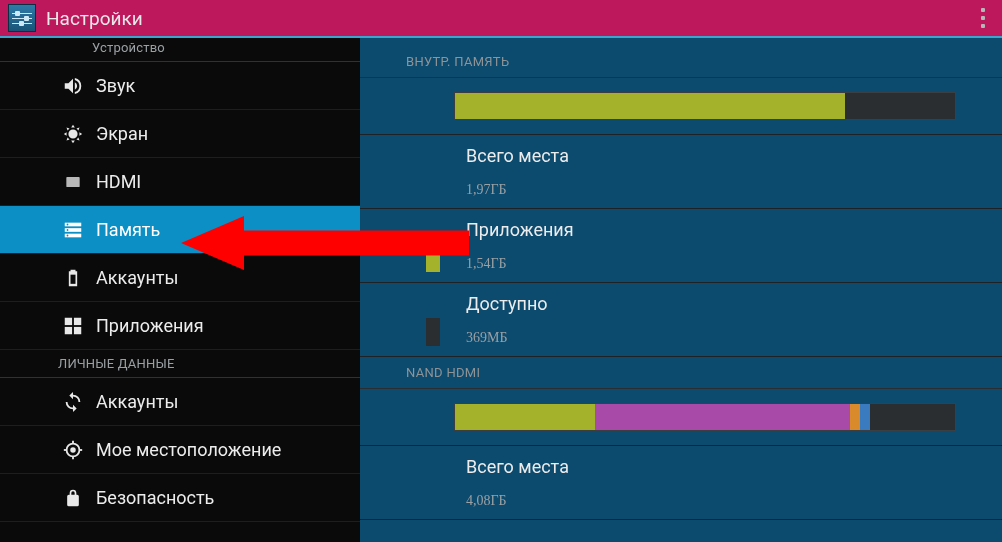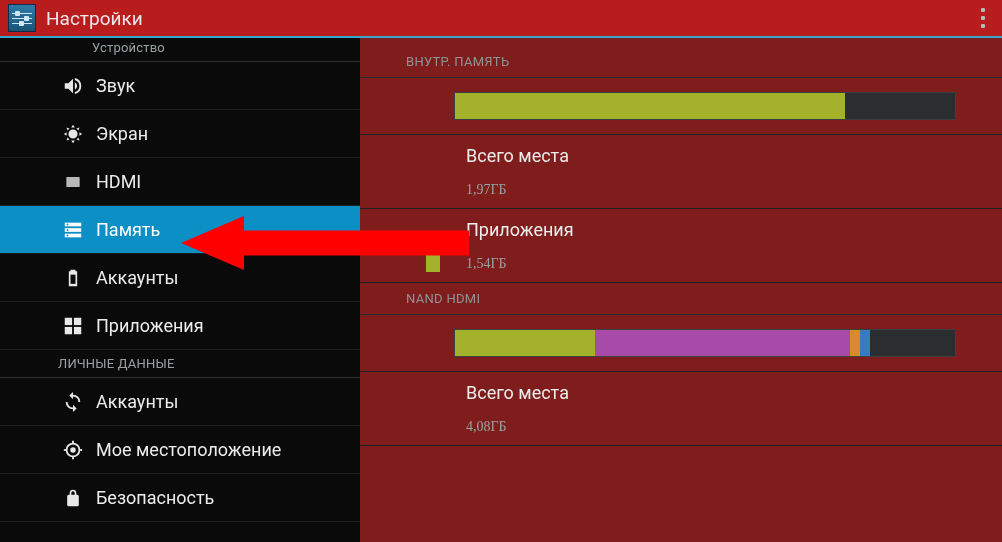--- a/index.html
+++ b/index.html
@@ -1,34 +1,34 @@
 <!DOCTYPE html>
 <html><head>
 <meta charset="utf-8">
 <style>
   * { box-sizing: border-box; margin: 0; padding: 0; }
   html, body { width: 1002px; height: 542px; background: #000; font-family: Roboto, Arial, sans-serif; color: #fff; overflow: hidden; }
   .frame { width: 1002px; height: 542px; background: #0a0a0a; position: relative; }
-  .topbar { height: 38px; background: #b91c1c; display: flex; align-items: center; padding: 0 8px; border-bottom: 2px solid #3aa6d0; }
+  .topbar { height: 38px; background: #be185d; display: flex; align-items: center; padding: 0 8px; border-bottom: 2px solid #3aa6d0; }
   .app-icon { width: 28px; height: 28px; background: linear-gradient(#2f7aa8,#195477); border: 1px solid #0a2e44; display: flex; flex-direction: column; justify-content: center; gap: 4px; padding: 4px 3px; margin-right: 10px; }
   .app-icon .slider { height: 1px; background: #cfe8f5; position: relative; }
   .app-icon .knob { position: absolute; top: -2px; width: 5px; height: 5px; background: #cfe8f5; border-radius: 1px; }
   .title { font-size: 19px; color: #e8e8e8; }
   .overflow { margin-left: auto; width: 22px; display: flex; flex-direction: column; align-items: center; gap: 4px; padding: 4px 0; }
   .overflow span { width: 4px; height: 4px; background: #b5b8b9; border-radius: 1px; }
   .body { display: flex; height: calc(100% - 38px); }
   .sidebar { width: 360px; background: #0a0a0a; padding-top: 4px; overflow: hidden; position: relative; }
   .section-label { font-size: 13px; color: #9aa0a3; padding: 6px 14px 6px 58px; border-bottom: 1px solid #2e3234; text-transform: none; letter-spacing: .2px; }
   .section-label.first { padding-top: 0; margin-top: -2px; padding-left: 92px; }
   .menu-item { display: flex; align-items: center; height: 48px; padding: 0 14px 0 58px; border-bottom: 1px solid #1c1f21; font-size: 18px; color: #ececec; position: relative; cursor: pointer; }
   .menu-item .icon { position: absolute; left: 62px; width: 22px; height: 22px; display: flex; align-items: center; justify-content: center; }
   .menu-item .label { margin-left: 38px; }
   .menu-item.selected { background: #0b8fc4; }
   .menu-item.selected .label { color: #fff; }
-  .content { flex: 1; background: #7f1d1d; position: relative; padding: 8px 0 0 0; overflow: hidden; }
+  .content { flex: 1; background: #0c4a6e; position: relative; padding: 8px 0 0 0; overflow: hidden; }
   .panel-header { font-size: 13px; color: #8e9396; padding: 8px 16px 8px 46px; border-bottom: 1px solid #2a2e30; letter-spacing: .3px; }
   .bar-row { padding: 14px 46px 14px 94px; border-bottom: 1px solid #1f2224; }
   .bar { height: 28px; background: #2a2e30; border: 1px solid #3b3f41; display: flex; overflow: hidden; }
   .seg { height: 100%; }
   .detail-row { display: flex; align-items: flex-end; padding: 10px 16px 10px 58px; border-bottom: 1px solid #1f2224; min-height: 62px; }
   .swatch { width: 14px; height: 28px; margin-right: 26px; margin-left: 8px; }
   .detail-text .dl { font-size: 18px; color: #ececec; }
   .detail-text .dv { font-size: 14px; color: #9aa0a3; margin-top: 16px; font-family: Liberation Serif, serif; }
   .arrow { position: absolute; top: 216px; left: 165px; width: 320px; height: 54px; pointer-events: none; }
   svg { display: block; }
@@ -179,20 +179,27 @@
     </div>
 
     <div class="detail-row">
       <div class="swatch" style="background: rgb(164, 178, 43);"></div>
       <div class="detail-text">
         <div class="dl">Приложения</div>
         <div class="dv">1,54ГБ</div>
       </div>
     </div>
 
+    <div class="detail-row">
+      <div class="swatch" style="background: rgb(42, 46, 48);"></div>
+      <div class="detail-text">
+        <div class="dl">Доступно</div>
+        <div class="dv">369МБ</div>
+      </div>
+    </div>
 
     <div class="panel-header">NAND HDMI</div>
 
     <div class="bar-row">
       <div class="bar">
         <div class="seg" style="width: 28%; background: rgb(164, 178, 43);"></div>
         <div class="seg" style="width: 51%; background: rgb(168, 74, 168);"></div>
         <div class="seg" style="width: 2%; background: rgb(217, 138, 43);"></div>
         <div class="seg" style="width: 2%; background: rgb(58, 122, 191);"></div>
         <div class="seg" style="flex:1"></div>

